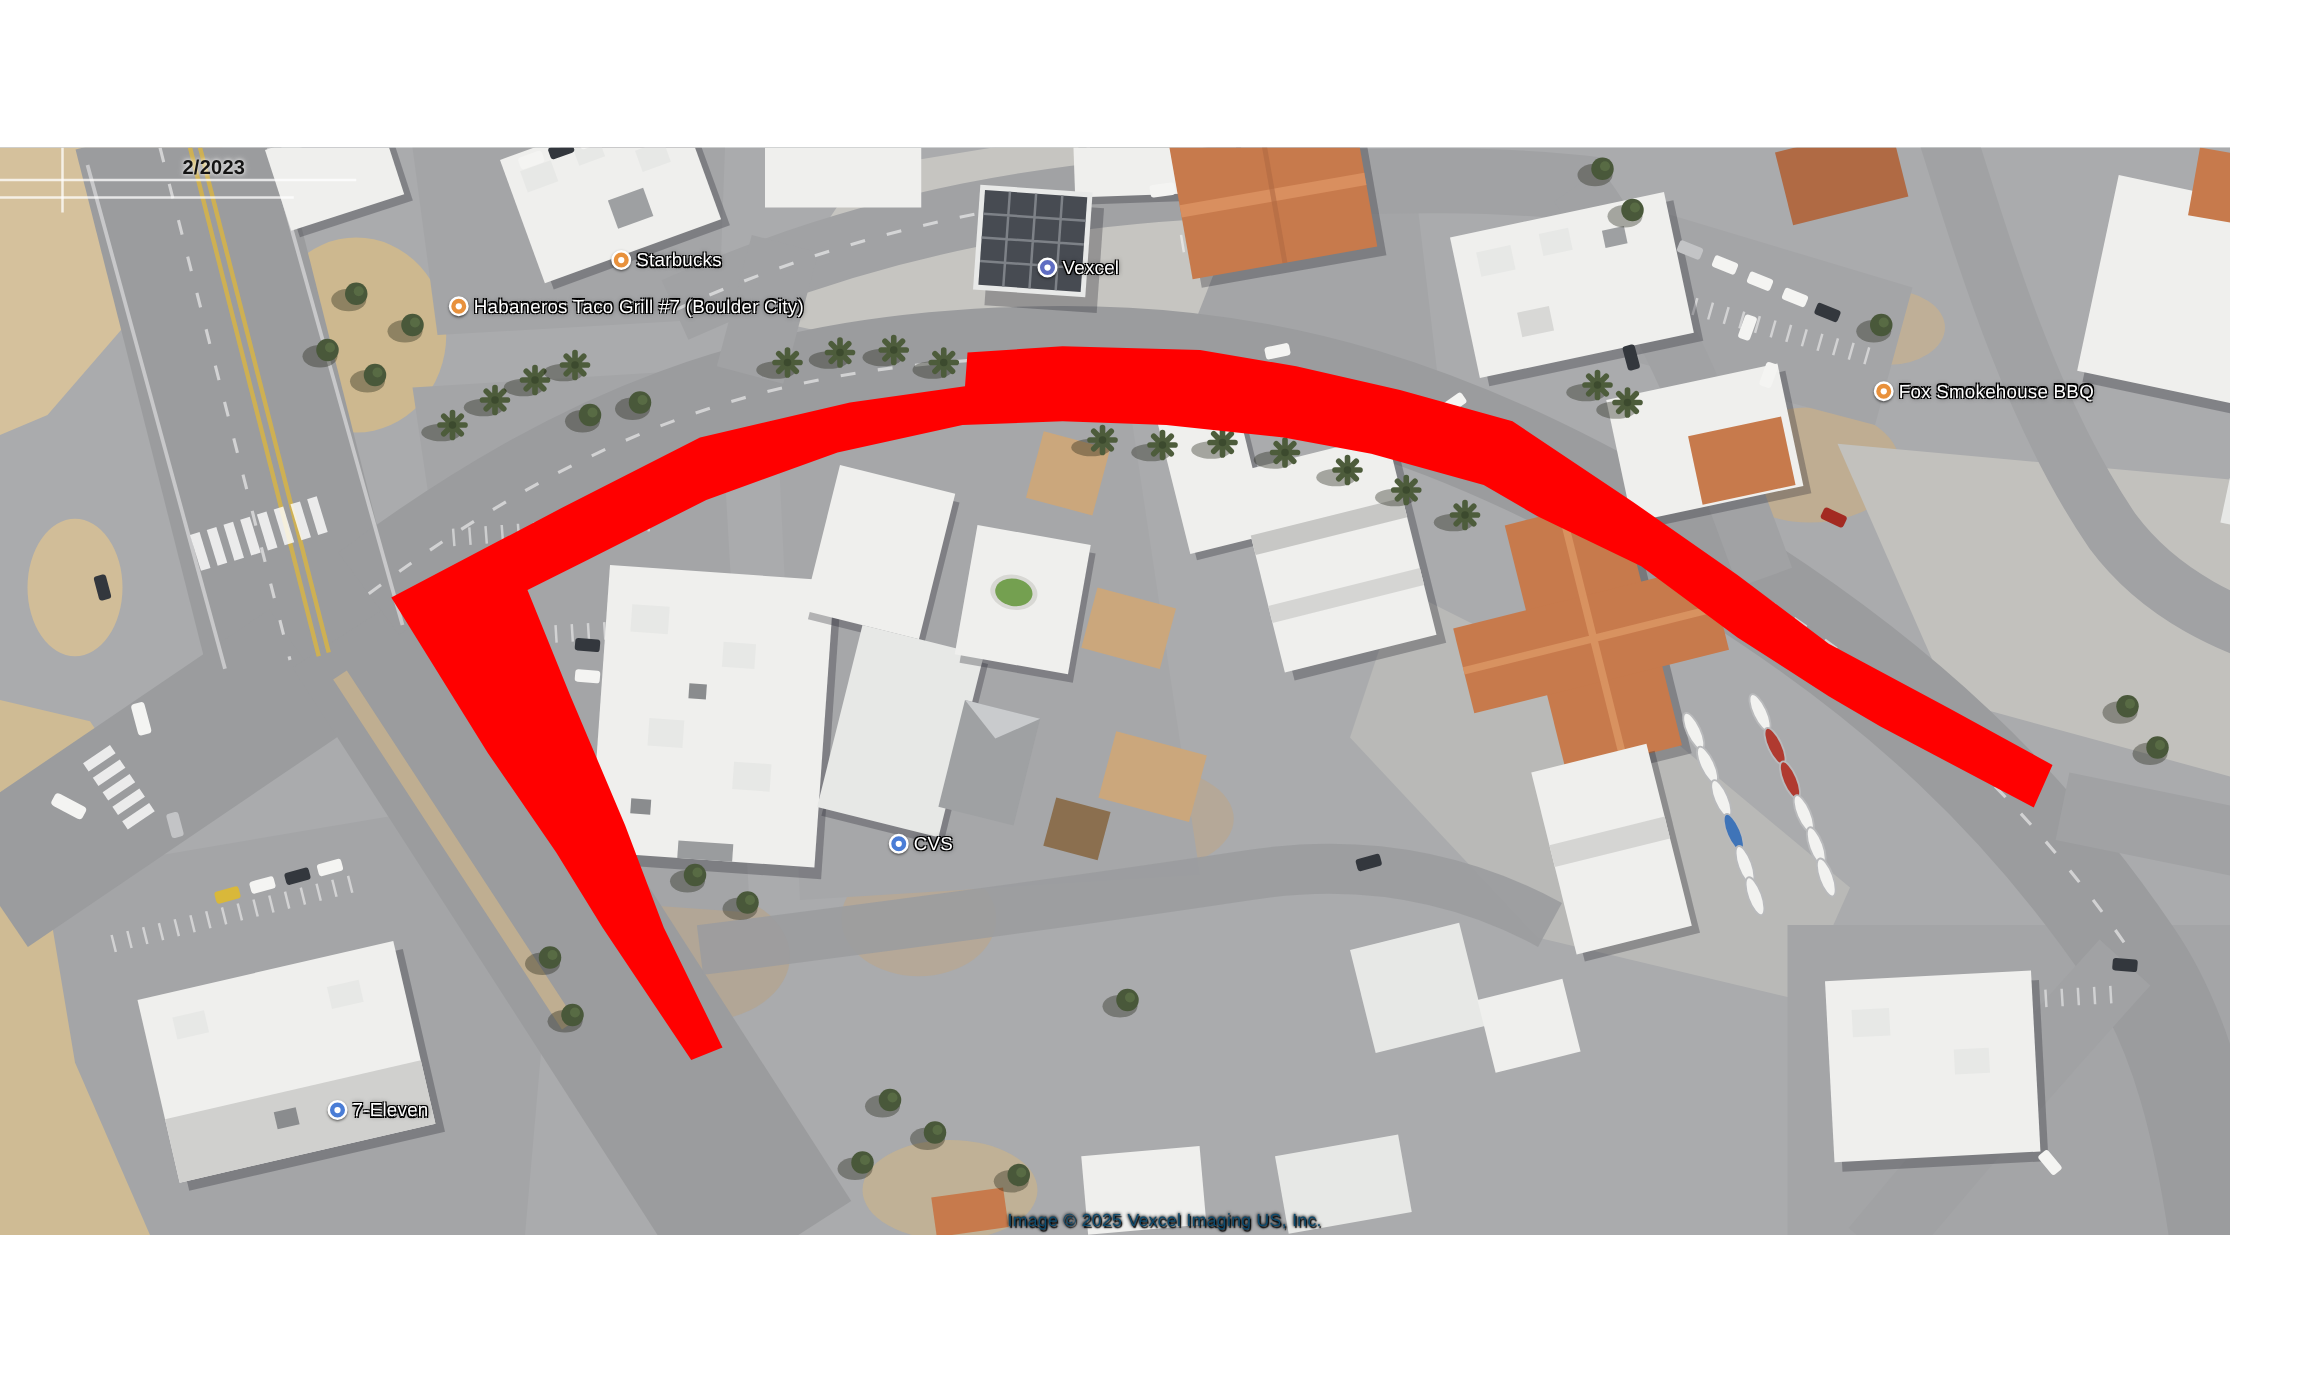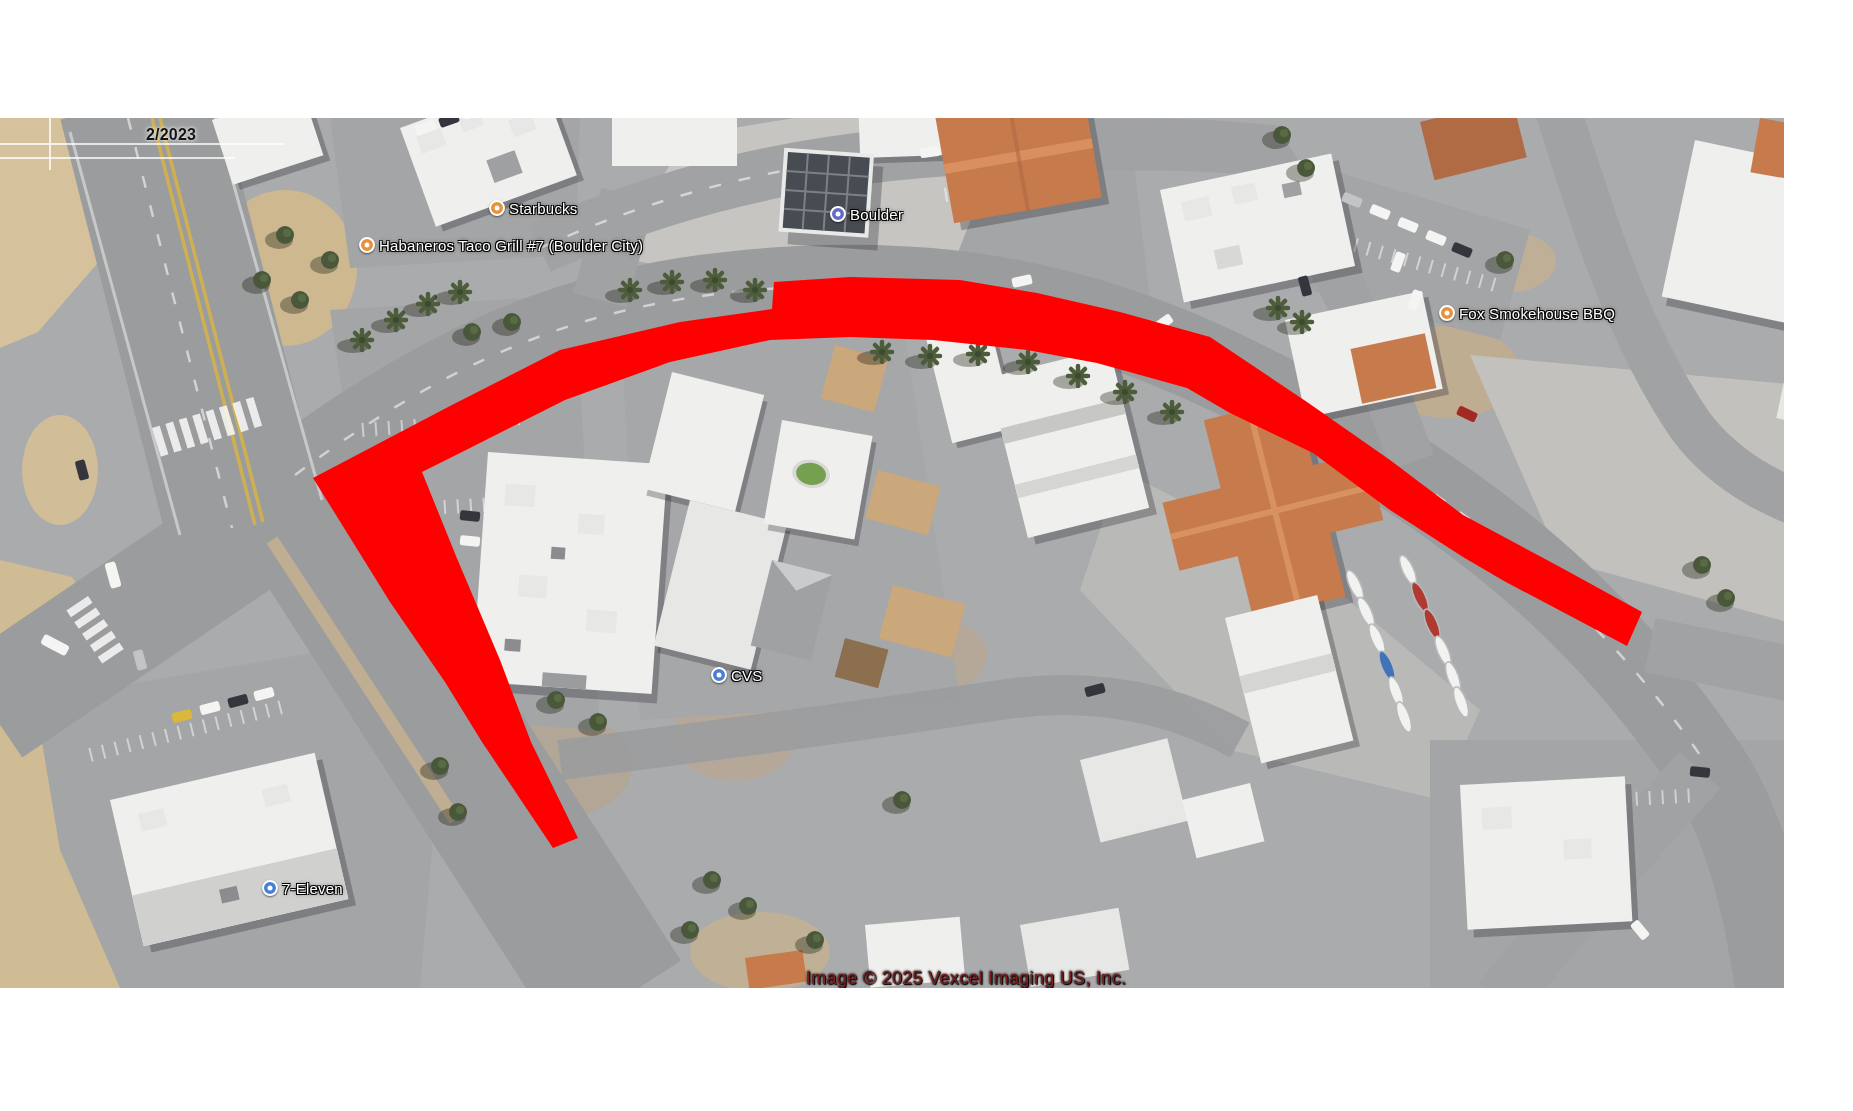--- a/index.html
+++ b/index.html
@@ -17,21 +17,21 @@
   .tl-vline{position:absolute;background:rgba(255,255,255,.75);width:2px;top:0;}
   
   .poi{position:absolute;display:flex;align-items:center;height:16px;cursor:pointer;}
   .poi-icon{position:relative;flex:0 0 auto;width:12px;height:12px;border-radius:50%;
             border:2px solid #fff;box-shadow:0 1px 2px rgba(0,0,0,.55);}
   .poi-dot{position:absolute;left:50%;top:50%;width:5px;height:5px;border-radius:50%;
            background:#fff;transform:translate(-50%,-50%);}
   .poi-text{margin-left:4px;color:#fff;font-size:15px;font-weight:400;letter-spacing:.2px;white-space:nowrap;
             text-shadow:-1px -1px 0 #000,1px -1px 0 #000,-1px 1px 0 #000,1px 1px 0 #000,0 0 4px rgba(0,0,0,.8);}
   
-  .attribution{position:absolute;left:806px;top:850px;color:#7f1d1d;font-size:18px;letter-spacing:.3px;
+  .attribution{position:absolute;left:806px;top:850px;color:#0c4a6e;font-size:14px;letter-spacing:.3px;
                text-shadow:0 0 2px #000,0 0 3px #000,1px 1px 1px #000;white-space:nowrap;}
   
   .rd{fill:none;stroke:#9b9c9e;}
   .rd2{fill:none;stroke:#a1a2a4;}
   .lane{stroke:#fff;stroke-width:2.5;stroke-dasharray:12 18;opacity:.55;fill:none;}
   .edge{stroke:#fff;stroke-width:3;opacity:.45;fill:none;}
   .yel{stroke:#d4b24a;stroke-width:3.5;fill:none;opacity:.9;}
   .stall{stroke:#fff;stroke-width:14;stroke-dasharray:2 11;opacity:.5;fill:none;}
   .xw{fill:#fff;opacity:.8;}
   .w{fill:#efefed;} .w2{fill:#e7e8e6;} .t{fill:#c77a4c;} .t2{fill:#b06a44;}
@@ -403,23 +403,23 @@
         <div class="poi" style="left: 359px; top: 119px;">
           <span class="poi-icon" style="background: rgb(232, 145, 60);">
             <span class="poi-dot"></span>
           </span>
           <span class="poi-text">Habaneros Taco Grill #7 (Boulder City)</span>
         </div>
         <div class="poi" style="left: 830px; top: 88px;">
           <span class="poi-icon" style="background: rgb(95, 109, 195);">
             <span class="poi-dot"></span>
           </span>
-          <span class="poi-text">Boulder</span>
-        </div>
-        <div class="poi" style="left: 1439px; top: 187px;">
+          <span class="poi-text">Vexcel</span>
+        </div>
+        <div class="poi" style="left: 1499px; top: 187px;">
           <span class="poi-icon" style="background: rgb(232, 145, 60);">
             <span class="poi-dot"></span>
           </span>
           <span class="poi-text">Fox Smokehouse BBQ</span>
         </div>
         <div class="poi" style="left: 695px; top: 549px; padding-left: 16px;">
           <span class="poi-icon" style="background: rgb(74, 125, 214);">
             <span class="poi-dot"></span>
           </span>
           <span class="poi-text">CVS</span>

